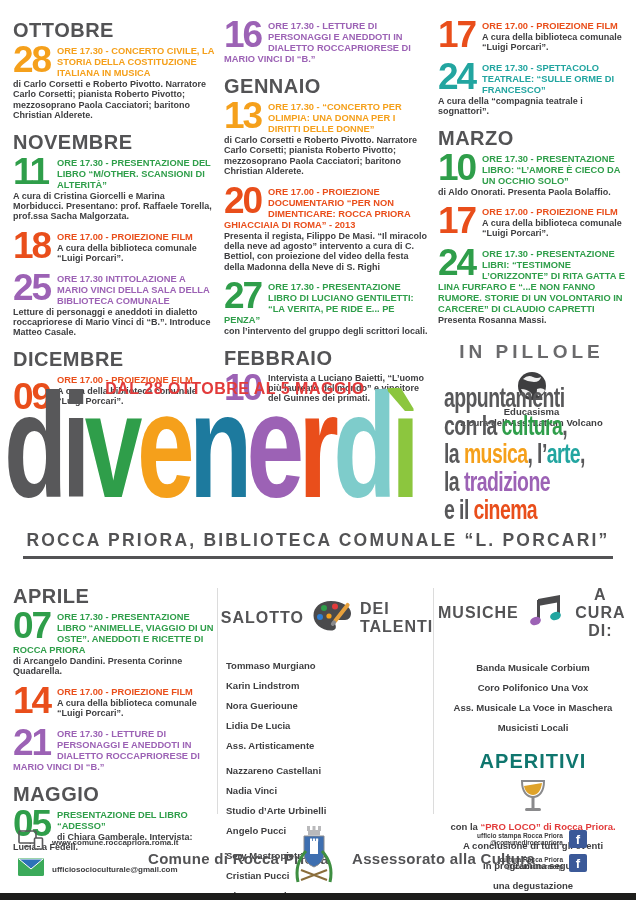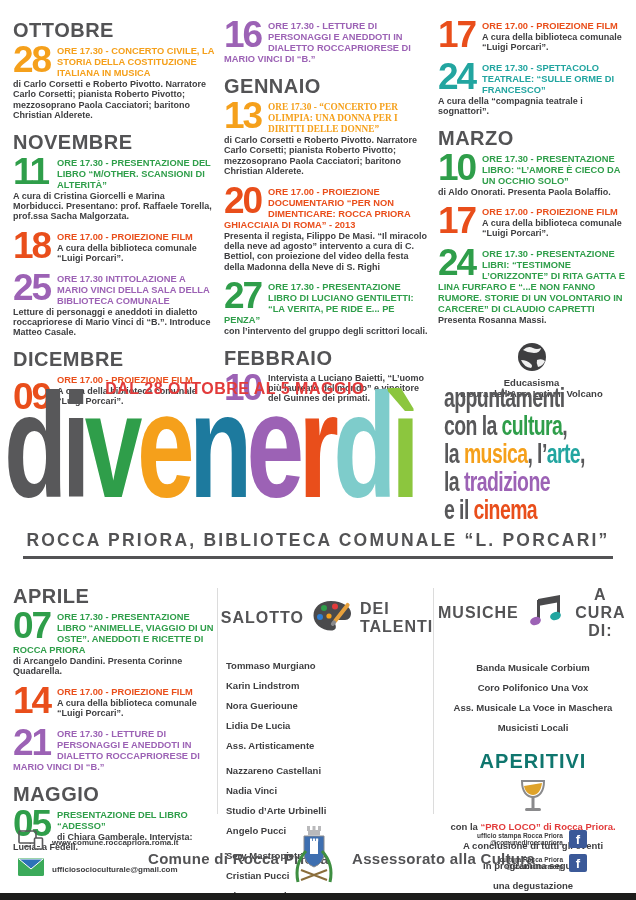--- a/index.html
+++ b/index.html
@@ -106,21 +106,21 @@
 
     <div class="tcol c2">
       <div class="event">
         <div class="day" style="color: rgb(156, 98, 181);">16</div>
         <div class="etitle" style="color: rgb(156, 98, 181);">ORE 17.30 - LETTURE DI PERSONAGGI E ANEDDOTI IN DIALETTO ROCCAPRIORESE DI MARIO VINCI DI “B.”</div>
         <div class="clear"></div>
       </div>
       <div class="month">GENNAIO</div>
       <div class="event">
         <div class="day" style="color: rgb(245, 160, 27);">13</div>
-        <div class="etitle" style="color: rgb(245, 160, 27); font-family: Liberation Serif, serif;">ORE 17.30 - “CONCERTO PER OLIMPIA: UNA DONNA PER I DIRITTI DELLE DONNE”</div>
+        <div class="etitle" style="color: rgb(245, 160, 27);">ORE 17.30 - “CONCERTO PER OLIMPIA: UNA DONNA PER I DIRITTI DELLE DONNE”</div>
         <div class="edetail">di Carlo Corsetti e Roberto Pivotto. Narratore Carlo Corsetti; pianista Roberto Pivotto; mezzosoprano Paola Cacciatori; baritono Christian Alderete.</div>
         <div class="clear"></div>
       </div>
       <div class="event">
         <div class="day" style="color: rgb(233, 78, 27);">20</div>
         <div class="etitle" style="color: rgb(233, 78, 27);">ORE 17.00 - PROIEZIONE DOCUMENTARIO “PER NON DIMENTICARE: ROCCA PRIORA GHIACCIAIA DI ROMA” - 2013</div>
         <div class="edetail">Presenta il regista, Filippo De Masi. “Il miracolo della neve ad agosto” intervento a cura di C. Bettiol, con proiezione del video della festa della Madonna della Neve di S. Righi</div>
         <div class="clear"></div>
       </div>
       <div class="event">
@@ -163,20 +163,21 @@
         <div class="edetail">A cura della biblioteca comunale “Luigi Porcari”.</div>
         <div class="clear"></div>
       </div>
       <div class="event">
         <div class="day" style="color: rgb(47, 158, 74);">24</div>
         <div class="etitle" style="color: rgb(47, 158, 74);">ORE 17.30 - PRESENTAZIONE LIBRI: “TESTIMONE L’ORIZZONTE” DI RITA GATTA E LINA FURFARO E “...E NON FANNO RUMORE. STORIE DI UN VOLONTARIO IN CARCERE” DI CLAUDIO CAPRETTI</div>
         <div class="edetail">Presenta Rosanna Massi.</div>
         <div class="clear"></div>
       </div>
       <div class="pillole">
+        <div class="ptitle">IN PILLOLE</div>
         <div class="picon">
           <svg width="32" height="32" viewBox="0 0 32 32">
             <circle cx="16" cy="16" r="14" fill="#3E3E40"></circle>
             <path d="M7 9 q5 -5 10 -2 q4 2 8 0 q-1 5 -7 5 q-6 0 -11 -3z" fill="#ffffff" opacity=".92"></path>
             <path d="M5 19 q6 0 10 4 q2 2 0 4 q-7 -1 -10 -8z" fill="#ffffff" opacity=".92"></path>
             <path d="M21 19 q5 -2 8 1 q-2 5 -7 6 q-2 -4 -1 -7z" fill="#ffffff" opacity=".92"></path>
           </svg>
         </div>
         <div class="pline">Educasisma</div>
         <div class="pline">a cura dell’Ass. Latium Volcano</div>

